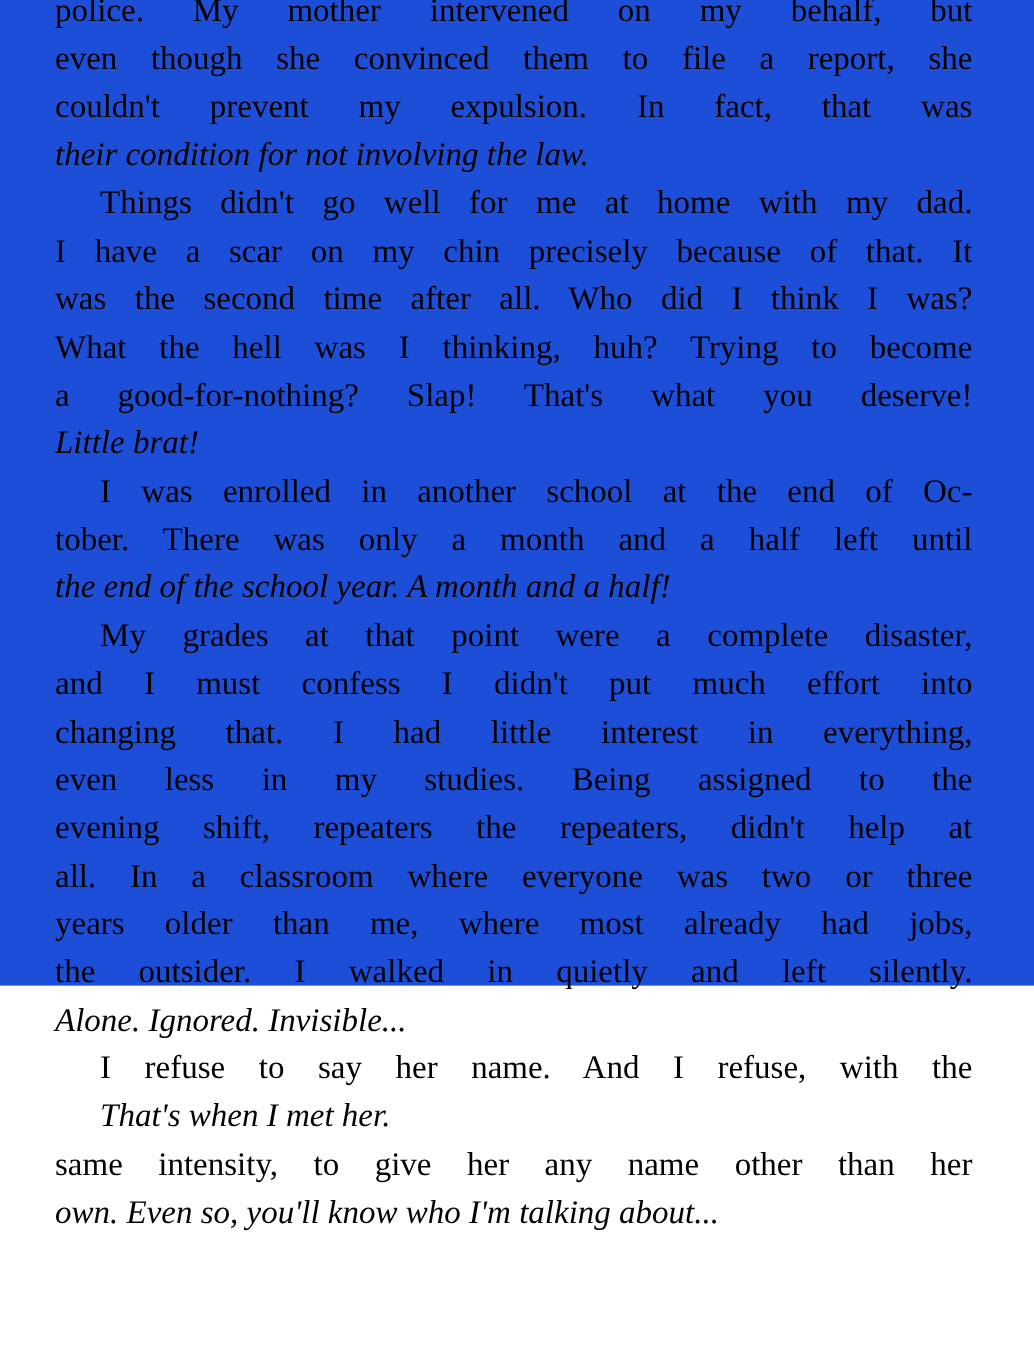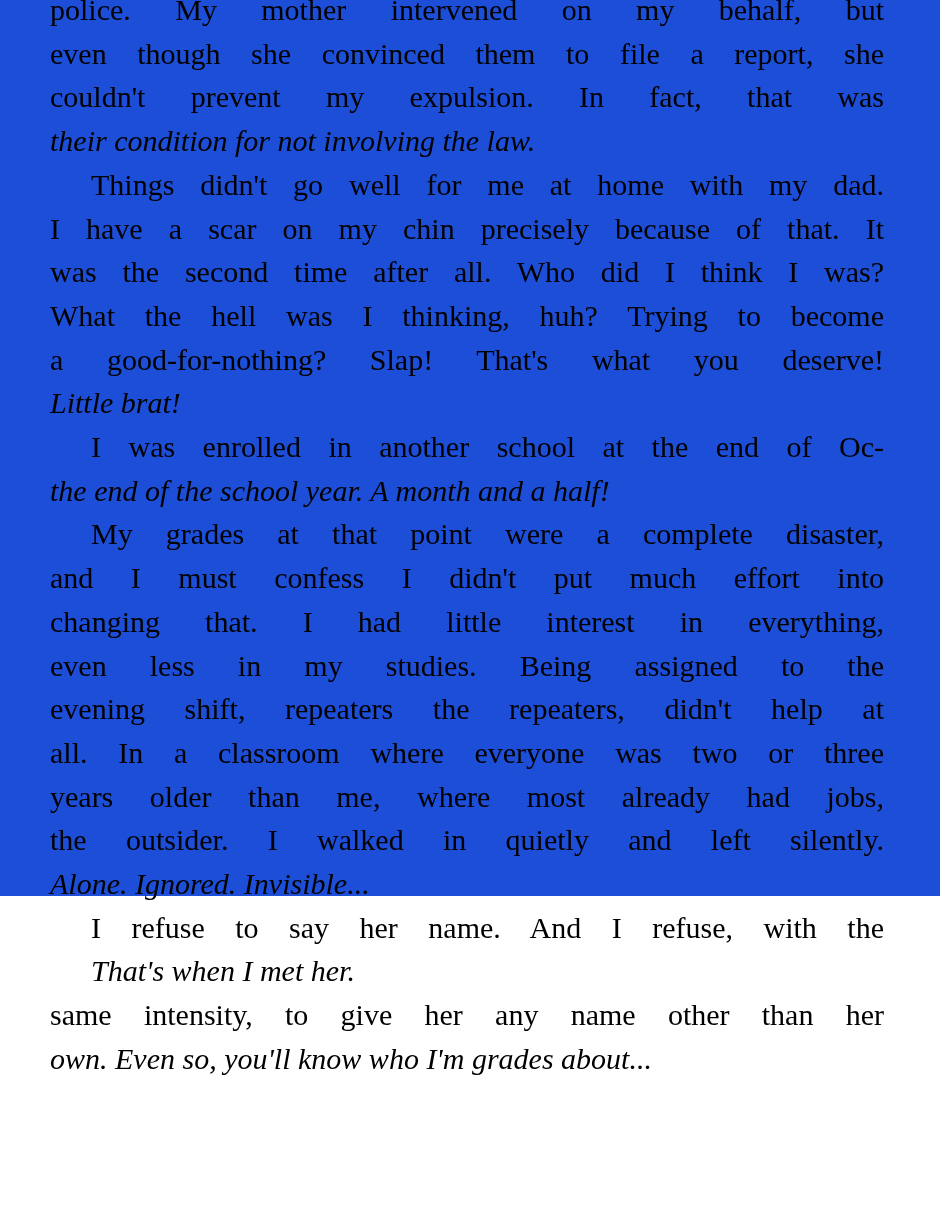--- a/index.html
+++ b/index.html
@@ -52,28 +52,29 @@
       <div class="text-line">even though she convinced them to file a report, she</div>
       <div class="text-line">couldn't prevent my expulsion. In fact, that was</div>
       <div class="text-line last">their condition for not involving the law.</div>
       <div class="text-line indent">Things didn't go well for me at home with my dad.</div>
       <div class="text-line">I have a scar on my chin precisely because of that. It</div>
       <div class="text-line">was the second time after all. Who did I think I was?</div>
       <div class="text-line">What the hell was I thinking, huh? Trying to become</div>
       <div class="text-line">a good-for-nothing? Slap! That's what you deserve!</div>
       <div class="text-line last">Little brat!</div>
       <div class="text-line indent">I was enrolled in another school at the end of Oc-</div>
+      <div class="text-line">tober. There was only a month and a half left until</div>
       <div class="text-line last">the end of the school year. A month and a half!</div>
       <div class="text-line indent">My grades at that point were a complete disaster,</div>
       <div class="text-line">and I must confess I didn't put much effort into</div>
       <div class="text-line">changing that. I had little interest in everything,</div>
       <div class="text-line">even less in my studies. Being assigned to the</div>
       <div class="text-line">evening shift, repeaters the repeaters, didn't help at</div>
       <div class="text-line">all. In a classroom where everyone was two or three</div>
       <div class="text-line">years older than me, where most already had jobs,</div>
       <div class="text-line">the outsider. I walked in quietly and left silently.</div>
       <div class="text-line last">Alone. Ignored. Invisible...</div>
       <div class="text-line indent">I refuse to say her name. And I refuse, with the</div>
       <div class="text-line indent last">That's when I met her.</div>
       <div class="text-line">same intensity, to give her any name other than her</div>
-      <div class="text-line last">own. Even so, you'll know who I'm grades about...</div>
+      <div class="text-line last">own. Even so, you'll know who I'm talking about...</div>
     </div>
 </main>
 
 </body></html>

